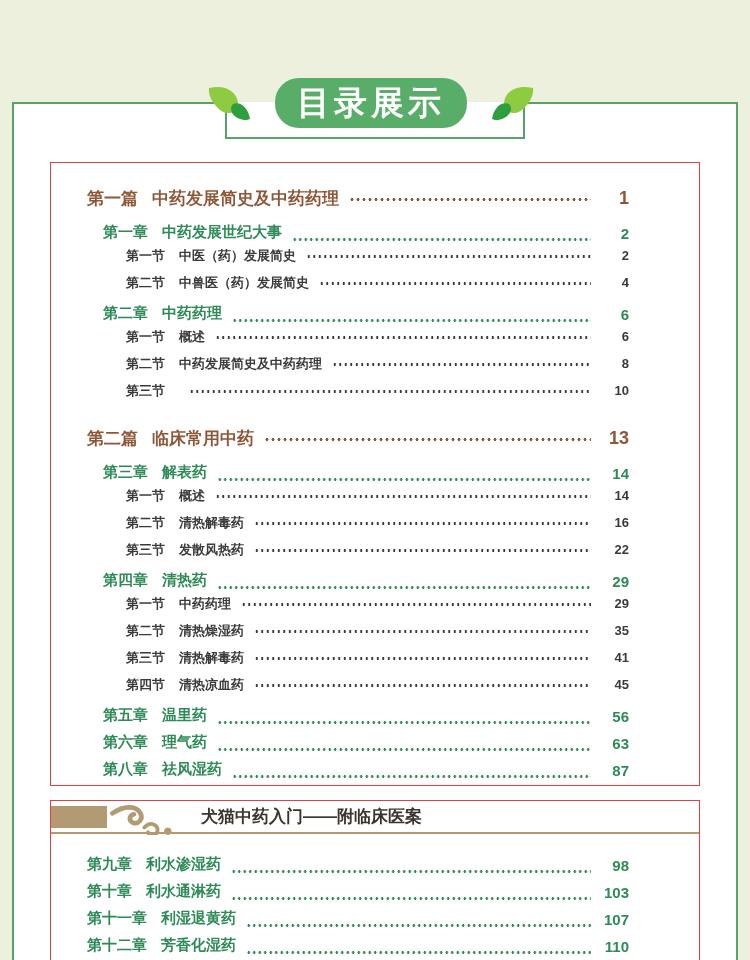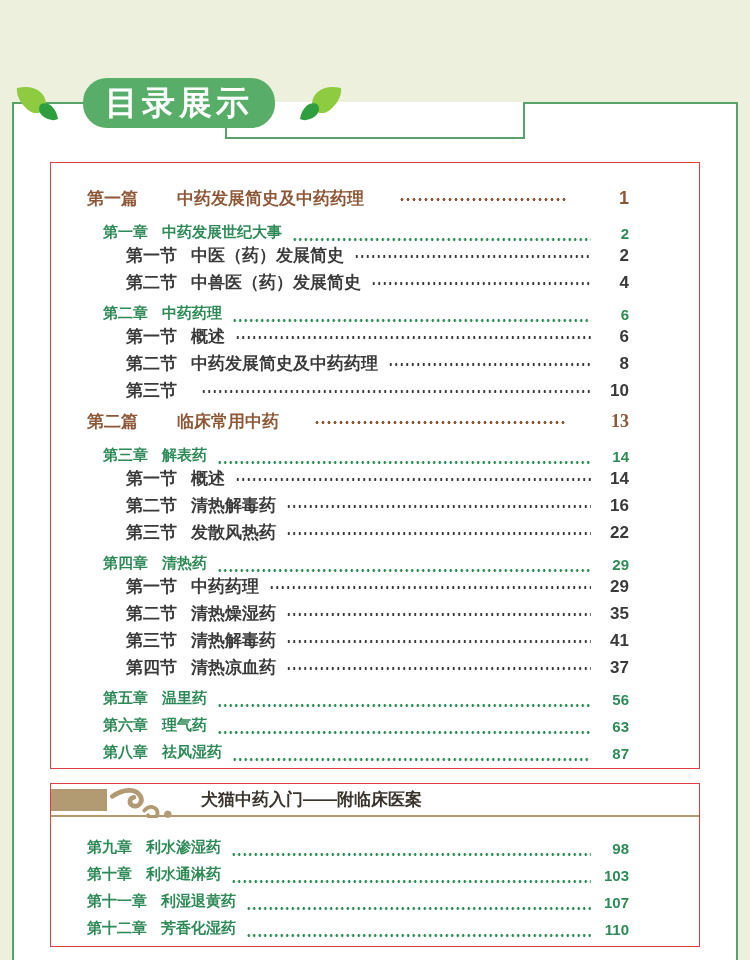--- a/index.html
+++ b/index.html
@@ -29,21 +29,21 @@
     background: #ffffff;
     border: 2px solid var(--panel-border, #57a269);
     border-top: none;
     z-index: 1;
   }
   
   .banner-wrap {
     position: absolute;
     top: -26px; left: 0; right: 8px;
     display: flex;
-    justify-content: flex-start;
+    justify-content: center;
     align-items: center;
     gap: 23px;
     z-index: 2;
   }
   .banner-pill {
     height: 50px;
     padding: 0 22px;
     border-radius: 24px;
     background: var(--banner-bg, #58ae68);
     color: #ffffff;
@@ -84,43 +84,42 @@
     background-repeat: repeat-x;
     background-position: left center;
     background-size: 5.5px 5px;
   }
   .toc-page { min-width: 30px; text-align: right; white-space: nowrap; }
 
   .level-part {
     height: 34px;
     color: var(--brown, #8e5838);
     font-size: 17px;
-    gap: 25px;
   }
   .level-part .toc-page { font-size: 18px; }
-  .level-part:not(:first-child) { margin-top: 0; font-family: Liberation Serif, serif; }
+  .level-part:not(:first-child) { margin-top: 17px; }
   .level-part .leader {
     background-image: radial-gradient(circle, var(--brown, #8e5838) 1.35px, transparent 1.65px);
     background-size: 6px 5px;
   }
 
   .level-chapter {
     padding-left: 16px;
     color: var(--green, #2e8b57);
     font-size: 15px;
     align-items: flex-end;
   }
   .level-chapter .leader {
     background-image: radial-gradient(circle, var(--green, #2e8b57) 1.2px, transparent 1.5px);
   }
 
   .level-section {
     padding-left: 39px;
     color: var(--dark, #3a3a3a);
-    font-size: 17px;
+    font-size: 13px;
   }
   .level-section .leader {
     background-image: radial-gradient(circle, var(--dark, #3a3a3a) 1.1px, transparent 1.4px);
   }
 
   .toc-box.continued .level-chapter { padding-left: 0; }
 
   
   .continued-header {
     display: flex;
@@ -263,21 +262,21 @@
         <div class="toc-row level-section">
     <span class="toc-label">第三节</span>
     <span class="toc-title">清热解毒药</span>
     <span class="leader"></span>
     <span class="toc-page">41</span>
   </div>
         <div class="toc-row level-section">
     <span class="toc-label">第四节</span>
     <span class="toc-title">清热凉血药</span>
     <span class="leader"></span>
-    <span class="toc-page">37</span>
+    <span class="toc-page">45</span>
   </div>
         <div class="toc-row level-chapter">
     <span class="toc-label">第五章</span>
     <span class="toc-title">温里药</span>
     <span class="leader"></span>
     <span class="toc-page">56</span>
   </div>
         <div class="toc-row level-chapter">
     <span class="toc-label">第六章</span>
     <span class="toc-title">理气药</span>

